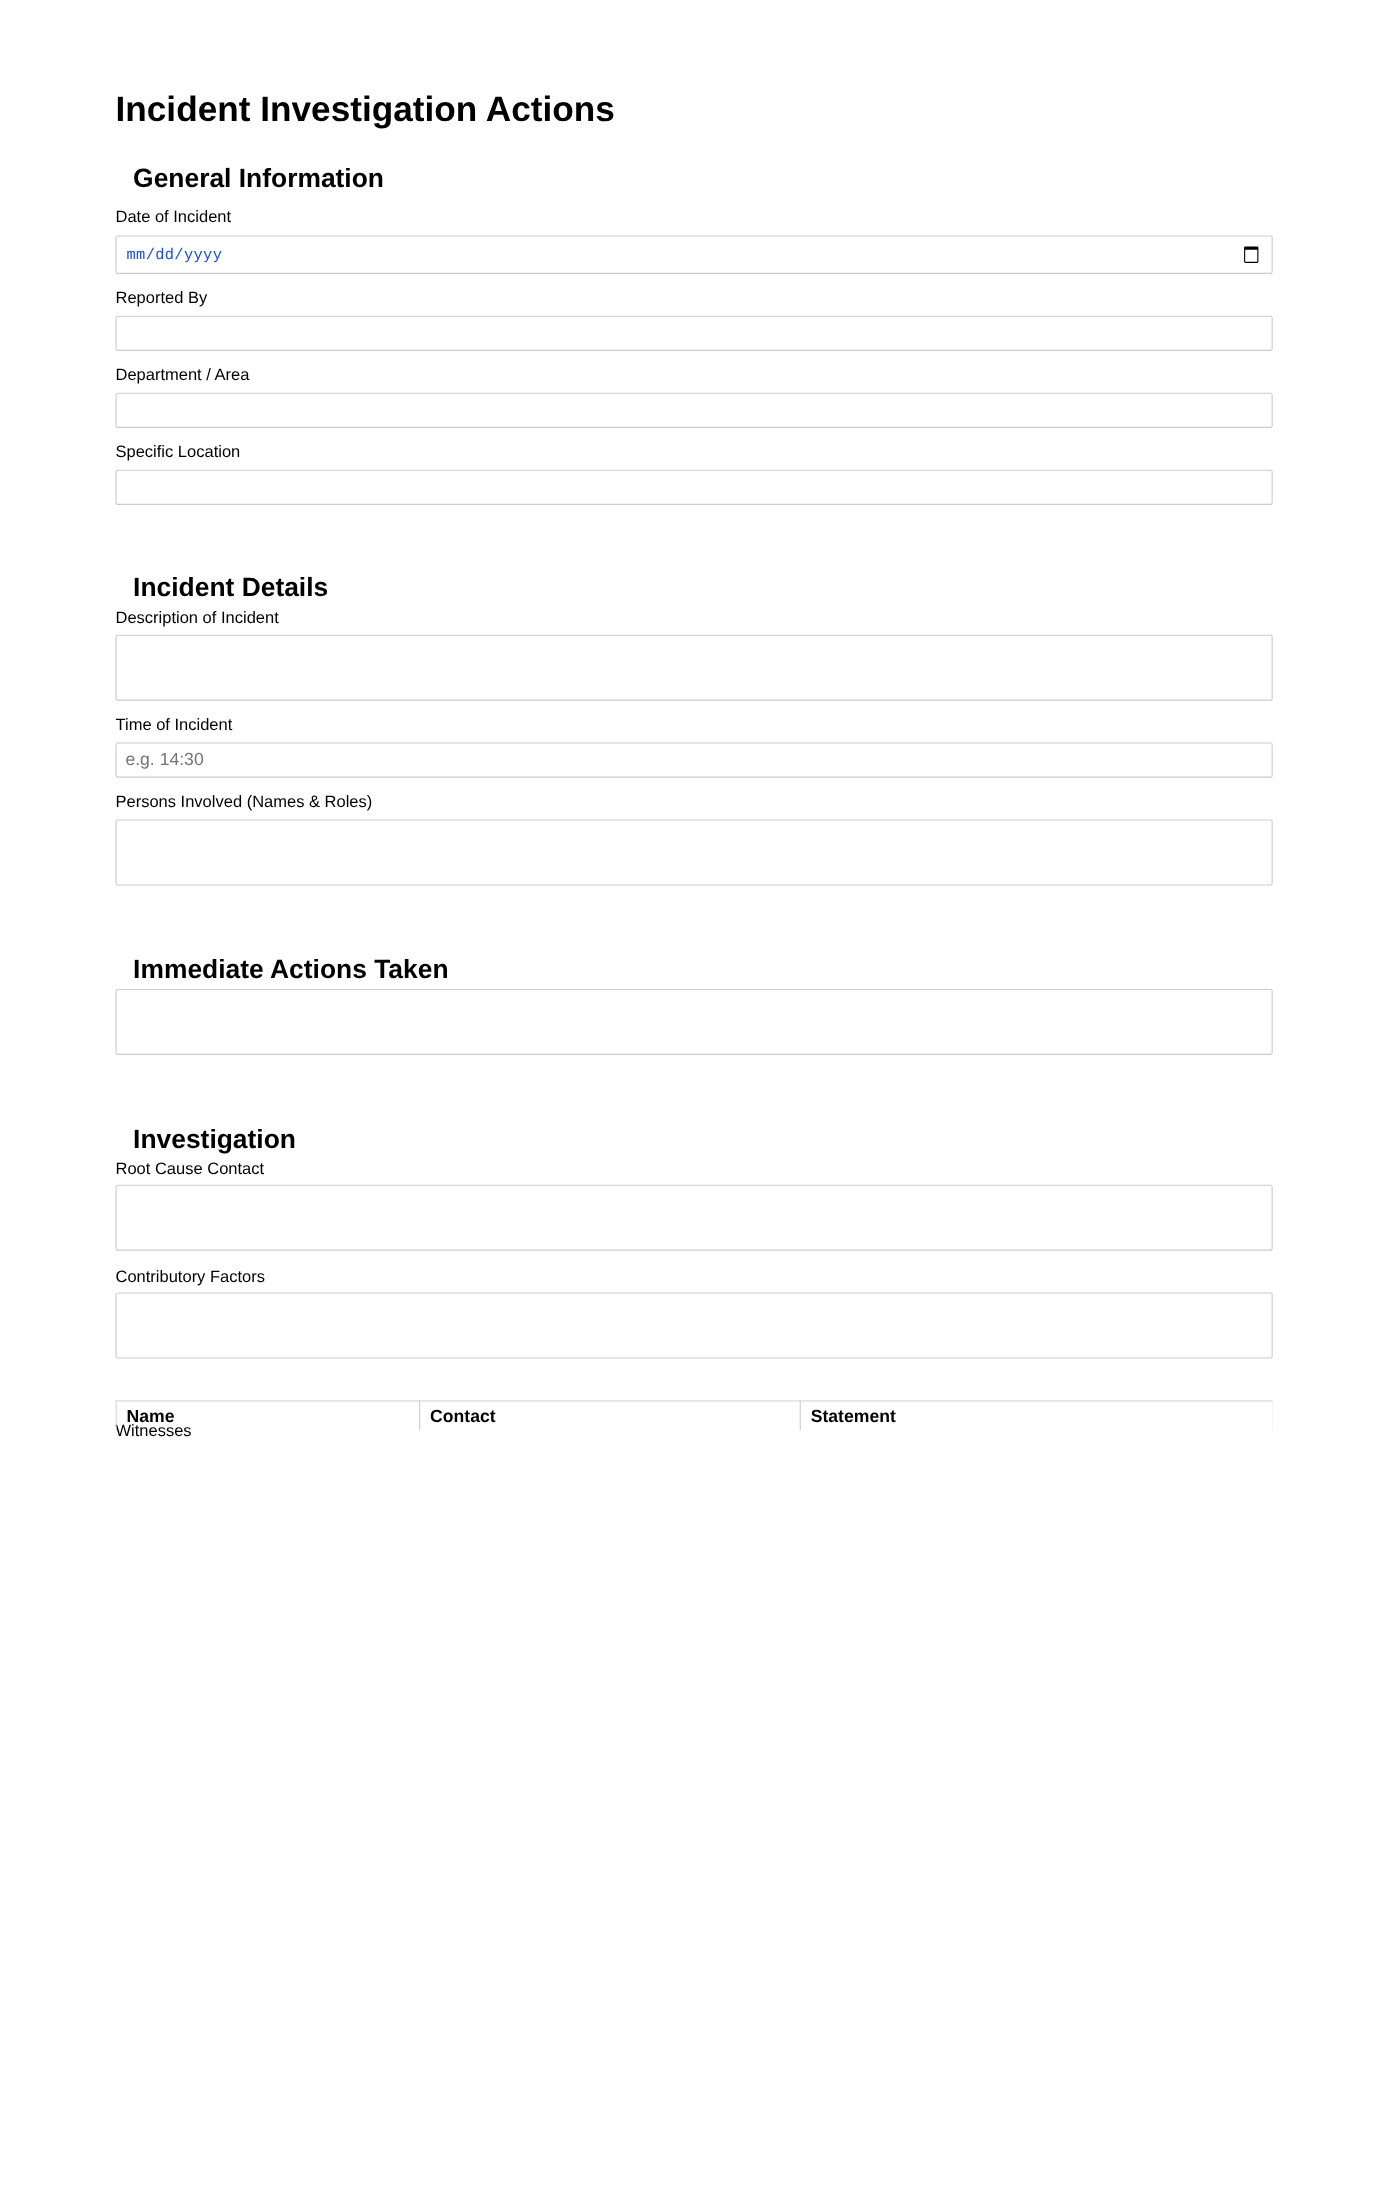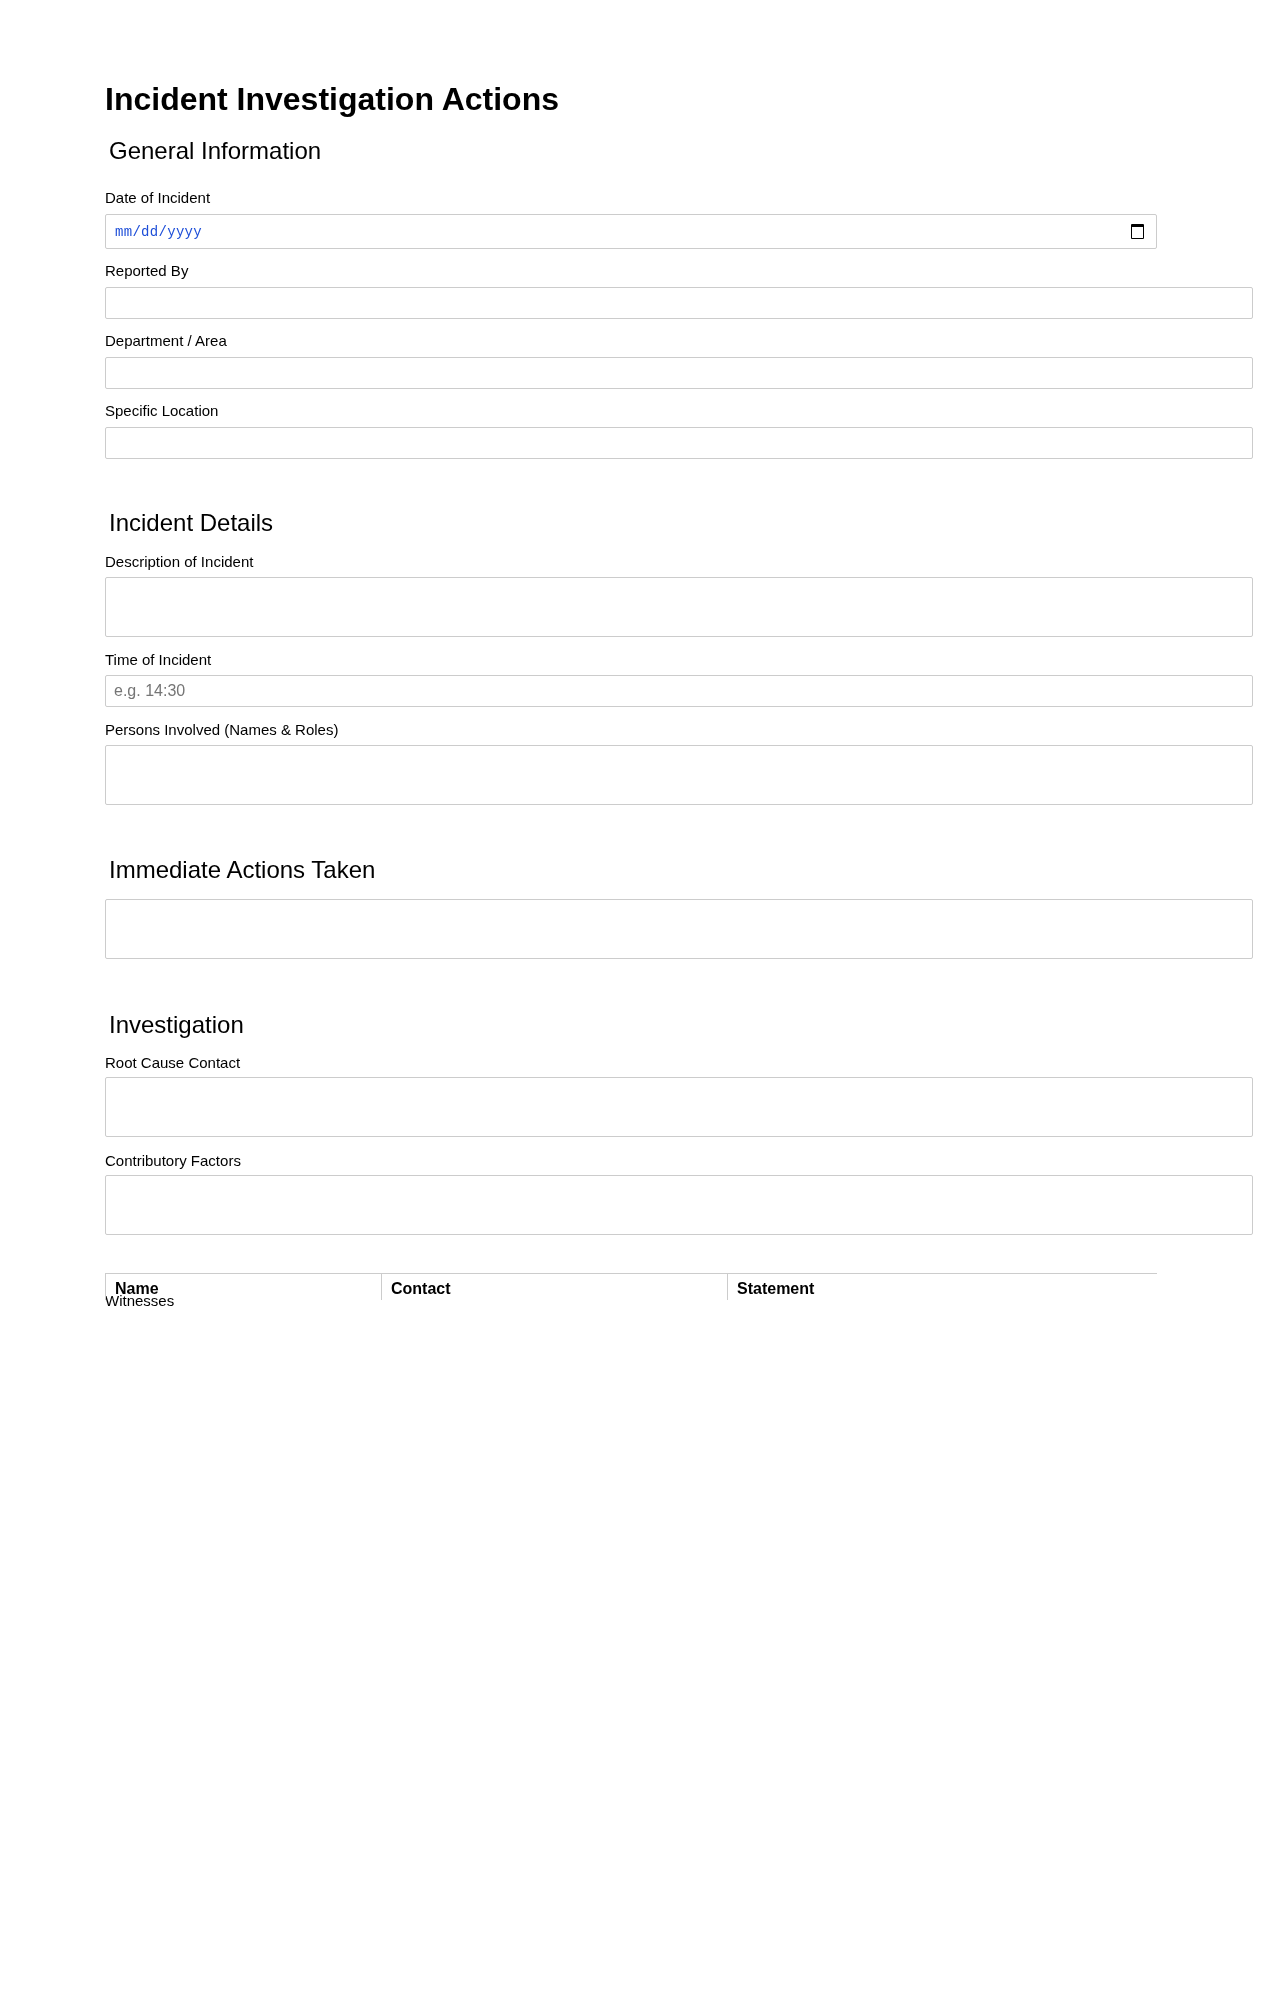--- a/index.html
+++ b/index.html
@@ -22,37 +22,37 @@
       left: 0; top: 81px;
       margin: 0;
       font-size: 32px;
       font-weight: bold;
       line-height: 37px;
       white-space: nowrap;
     }
     h2 {
       position: absolute;
       left: 0;
-      margin: 4px;
+      margin: 16px;
       font-size: 24px;
-      font-weight: normal;
+      font-weight: bold;
       line-height: 28px;
       white-space: nowrap;
     }
     .lbl {
       position: absolute;
       left: 0;
       font-size: 15px;
       line-height: 18px;
       white-space: nowrap;
     }
     .field {
       position: absolute;
       left: 0;
-      width: 1148px;
+      width: 1052px;
       box-sizing: border-box;
       border: 1px solid #cccccc;
       border-radius: 2px;
       background: #fff;
       font-family: "Liberation Sans", sans-serif;
       font-size: 16px;
       padding: 0 8px;
       margin: 0;
       outline: none;
     }

